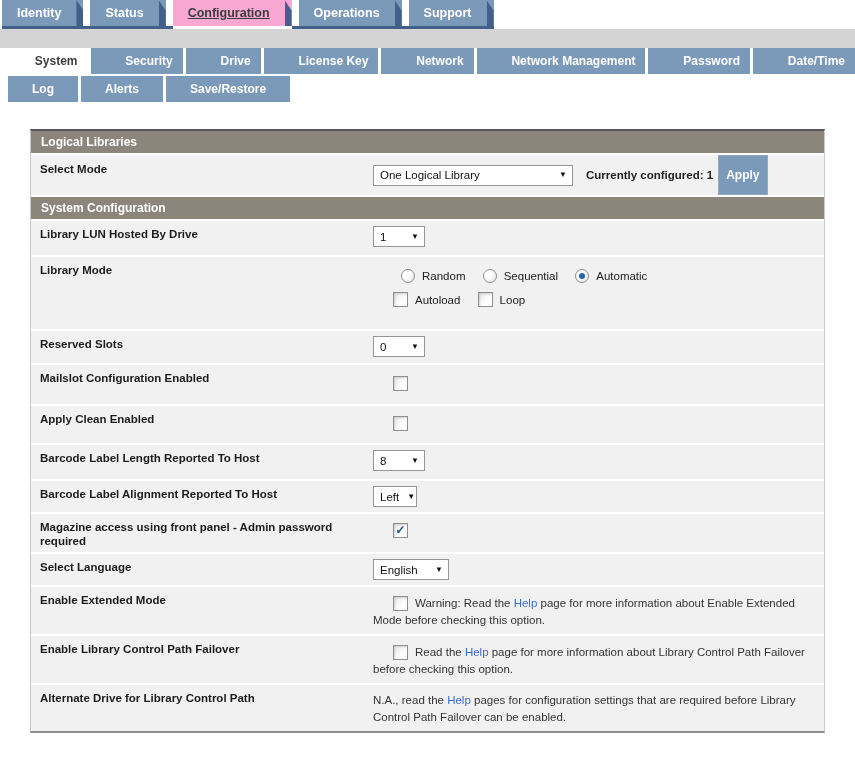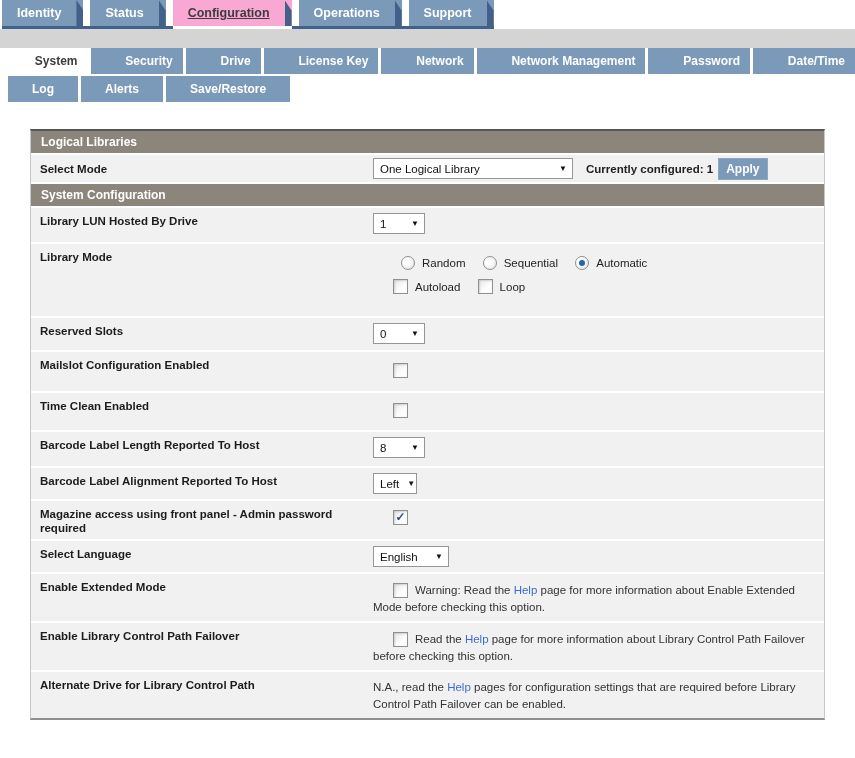--- a/index.html
+++ b/index.html
@@ -73,21 +73,21 @@
     background:#fff;border:1px solid #969696;height:21px;
     padding:0 5px 0 6px;font-size:11.5px;color:#111;cursor:pointer;vertical-align:middle;
   }
   .arw{font-size:8px;color:#111;margin-left:8px;line-height:1;}
   .w200{width:200px;} .w52{width:52px;} .w64{width:44px;} .w90{width:76px;}
 
   .cfgd{font-weight:bold;color:#222;margin-left:13px;white-space:nowrap;}
   .apply{
     margin-left:5px;background:var(--tab-blue);color:#fff;border:1px solid #8fa7c1;
     font-family:"Liberation Sans",sans-serif;font-size:12px;font-weight:bold;
-    padding:2px 7px;height:22px;cursor:pointer;
+    padding:2px 7px;height:40px;cursor:pointer;
   }
 
   
   .cb{
     display:inline-block;width:15px;height:15px;background:#fdfdfd;
     border:1px solid #8f8f8f;box-shadow:inset 1px 1px 2px rgba(0,0,0,.15);
     vertical-align:middle;text-align:center;line-height:13px;cursor:pointer;
     background:linear-gradient(135deg,#e8e8e8 0%,#fdfdfd 60%);
   }
   .cb.checked::after{content:"\2713";color:var(--check-navy);font-weight:bold;font-size:12px;}
@@ -197,21 +197,21 @@
   </div>
 
   <div class="row" style="min-height:41px">
     <div class="lbl">Mailslot Configuration Enabled</div>
     <div class="ctl" style="padding-top:11px">
       <span class="cb cb-indent"></span>
     </div>
   </div>
 
   <div class="row" style="min-height:39px">
-    <div class="lbl">Time Clean Enabled</div>
+    <div class="lbl">Apply Clean Enabled</div>
     <div class="ctl" style="padding-top:10px">
       <span class="cb cb-indent"></span>
     </div>
   </div>
 
   <div class="row" style="min-height:36px">
     <div class="lbl">Barcode Label Length Reported To Host</div>
     <div class="ctl">
       <div class="select w52">
         <span>8</span>

